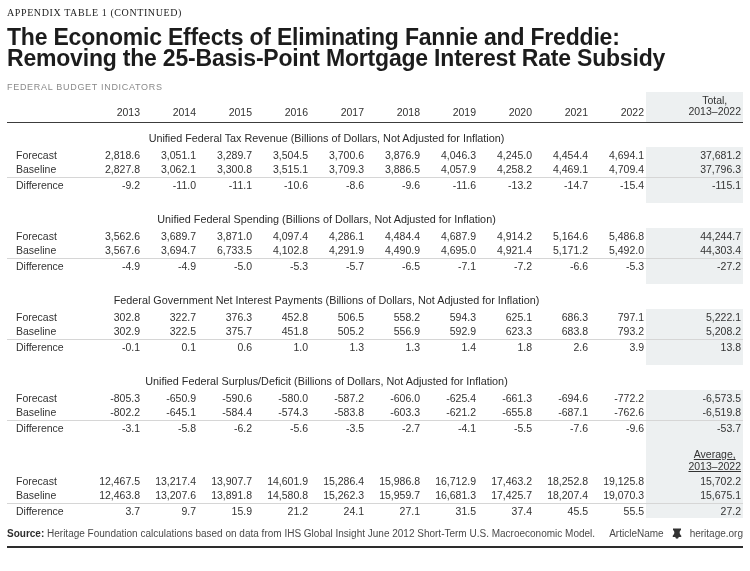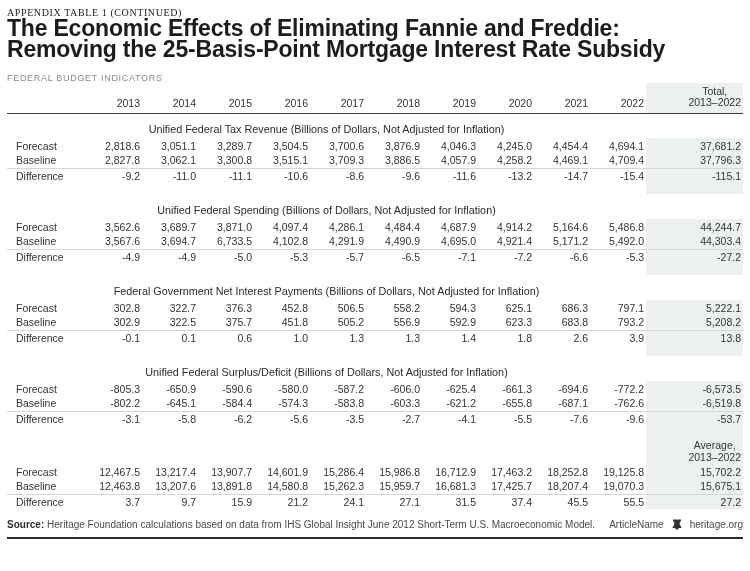--- a/index.html
+++ b/index.html
@@ -10,20 +10,21 @@
     font-family: "Liberation Sans", sans-serif;
     color: #2e2e2e;
   }
   .page { padding: 7px 7px 0 7px; width: 750px; height: 571px; position: relative; }
 
   .kicker {
     font-family: "Liberation Serif", serif;
     font-size: 10px;
     letter-spacing: 0.6px;
     color: #222;
+    margin-bottom: 9px;
   }
   .title {
     font-size: 23px;
     line-height: 21px;
     font-weight: bold;
     letter-spacing: -0.2px;
     color: #1c1c1c;
     max-width: 700px;
     margin-bottom: 13px;
   }
@@ -82,21 +83,21 @@
 
   tr.gap-row { height: 11px; }
   tr.avg-row { height: 27px; }
   td.avg-cell {
     text-align: right;
     vertical-align: bottom;
     font-size: 10.5px;
     line-height: 11.5px;
     padding: 0 2px 1px 0;
   }
-  td.avg-cell .two-line { display: inline-block; text-align: center; }
+  td.avg-cell .two-line { display: inline-block; text-align: center; text-decoration: underline; }
   td.avg-cell .two-line span { display: block; }
 
   .footer {
     margin-top: 9px;
     width: 736px;
     display: flex;
     justify-content: space-between;
     align-items: baseline;
     font-size: 10px;
     color: #4a4a4a;

